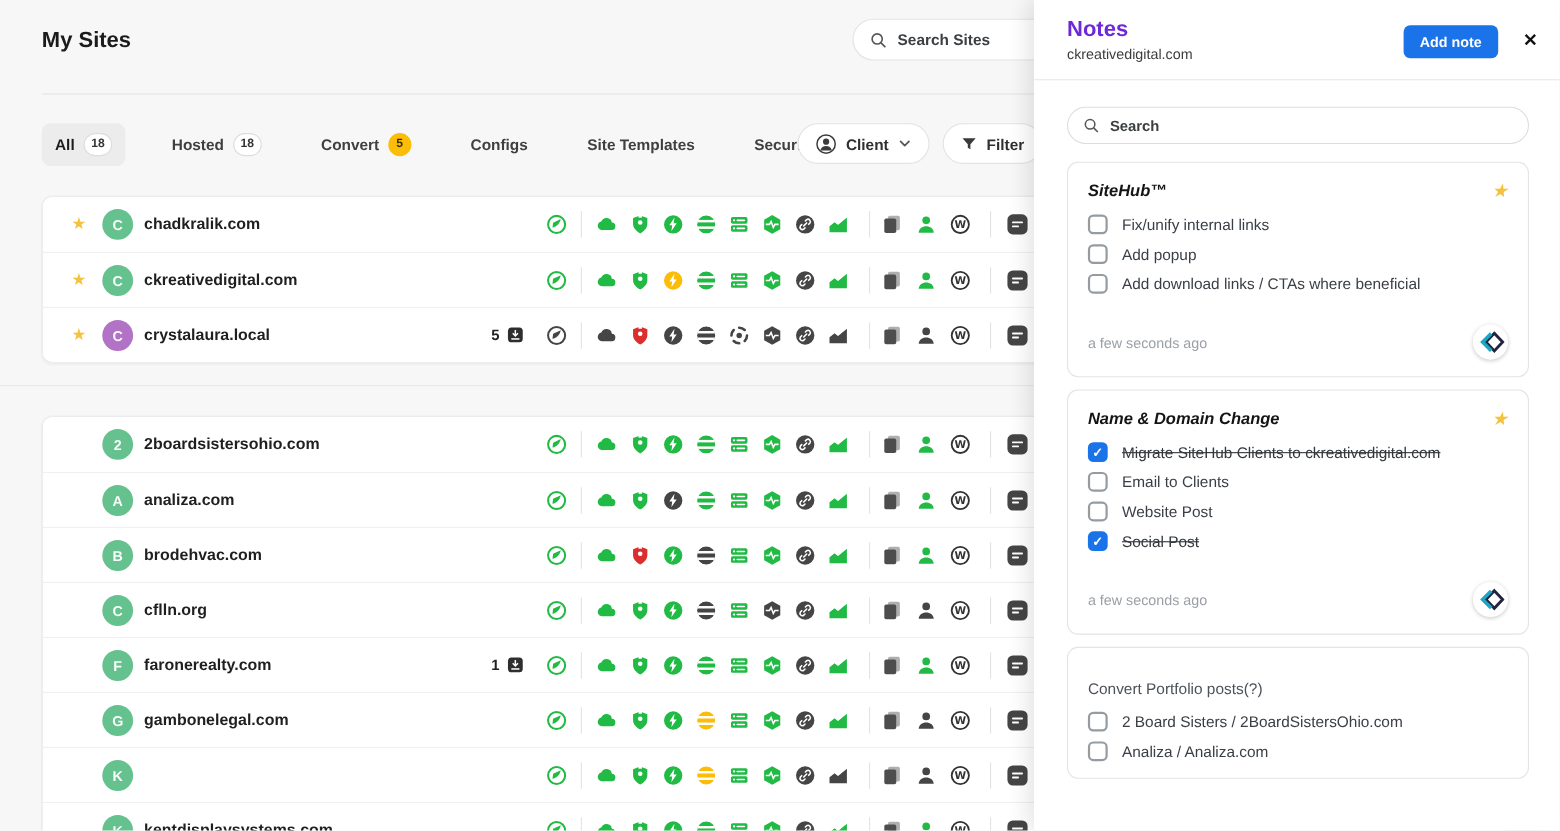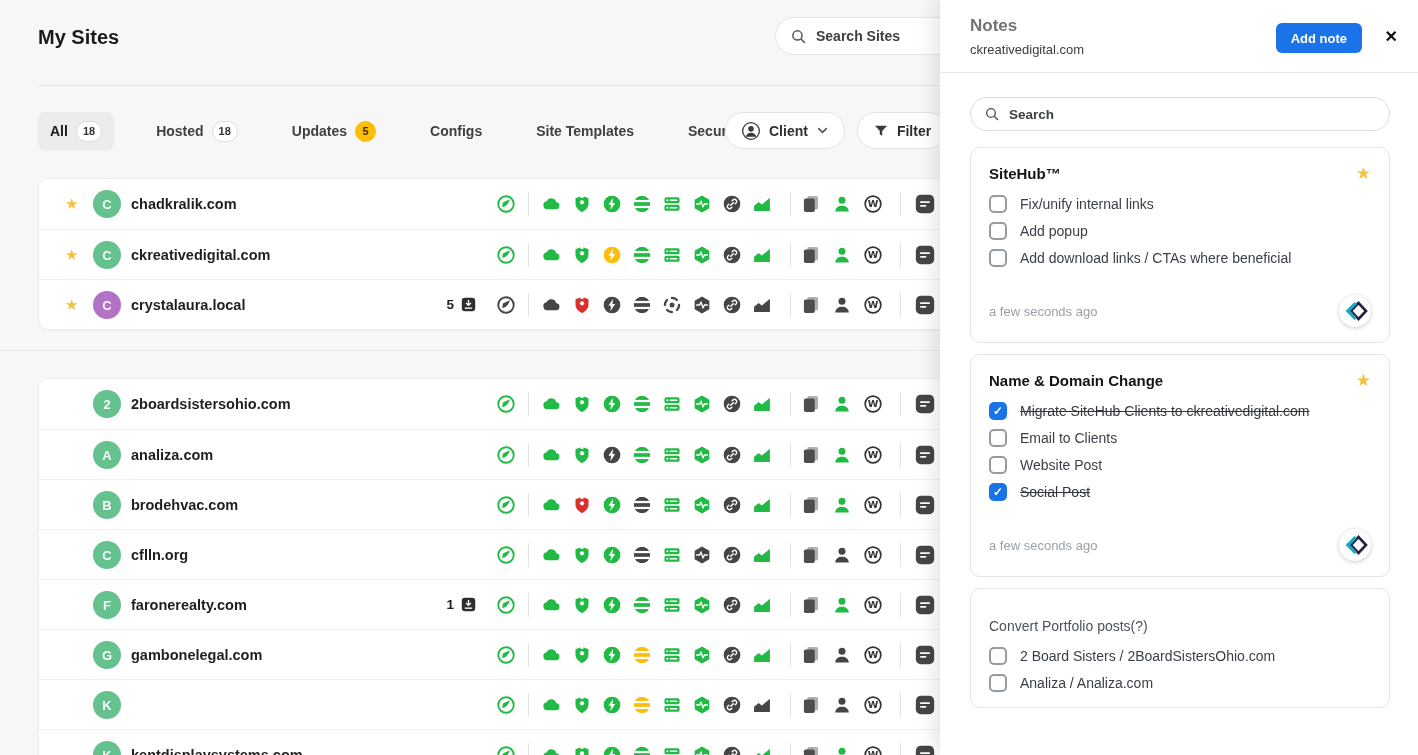--- a/index.html
+++ b/index.html
@@ -39,32 +39,32 @@
   .site-name { position:absolute; left:92px; top:0; line-height:50px; font-size:14.5px; font-weight:700; color:#1f1f1f; cursor:pointer; text-decoration:none; }
   .upd-count { position:absolute; left:375px; top:0; width:40px; text-align:right; line-height:50px; font-size:13.5px; font-weight:700; color:#222; }
   .upd-icon { position:absolute; left:421px; top:16px; cursor:pointer; line-height:0; }
   .row-ic { position:absolute; top:15px; width:20px; height:20px; line-height:0; cursor:pointer; }
   .row-div { position:absolute; top:13px; width:1px; height:24px; background:#e3e3e3; }
   .note-ic { position:absolute; left:875px; top:14px; width:22px; height:22px; line-height:0; cursor:pointer; }
 
   
   .notes-panel { position:absolute; right:0; top:0; width:478px; height:755px; background:#fff;
     box-shadow:-6px 0 18px rgba(0,0,0,.10); }
-  .np-title { position:absolute; left:30px; top:16px; font-size:17px; font-weight:700; color:#737373; }
+  .np-title { position:absolute; left:30px; top:16px; font-size:20px; font-weight:700; color:#6d28d9; }
   .np-sub { position:absolute; left:30px; top:42px; font-size:13px; color:#3c3c3c; }
   .np-add { position:absolute; right:56px; top:23px; height:30px; padding:0 15px; background:#1a73e8; color:#fff;
     border:none; border-radius:6px; font-family:inherit; font-size:13px; font-weight:700; cursor:pointer; }
   .np-close { position:absolute; right:20px; top:27px; font-size:16px; font-weight:700; color:#111; cursor:pointer; background:none; border:none; font-family:inherit; }
   .np-divider { position:absolute; left:0; top:72px; width:100%; height:1px; background:#e8e8e8; }
   .panel-search { position:absolute; left:30px; top:97px; width:420px; height:34px; border:1px solid #ddd; border-radius:17px;
     display:flex; align-items:center; gap:9px; padding:0 13px; background:#fff; }
   .panel-search input { border:none; outline:none; flex:1; font-family:inherit; font-size:13.5px; background:transparent; }
   .np-cards { position:absolute; left:30px; top:147px; width:420px; }
   .note-card { border:1px solid #e4e4e4; border-radius:10px; background:#fff; padding:17px 18px 15px; margin-bottom:11px; }
-  .nc-head { display:flex; align-items:flex-end; }
+  .nc-head { display:flex; align-items:flex-end;font-style:italic; }
   .nc-title { font-size:15px; font-weight:800; color:#141414; }
   .nc-star { margin-left:auto; color:#f4c23d; font-size:17px; line-height:1; cursor:pointer; }
   .nc-intro { margin-top:12px; font-size:14px; color:#4c5258; }
   .nc-items { margin-top:13px; display:flex; flex-direction:column; gap:9px; }
   .nc-item { display:flex; align-items:center; gap:13px; }
   .cbox { width:18px; height:18px; border:2px solid #949ba1; border-radius:5px; background:#fff; flex:0 0 auto;
     display:flex; align-items:center; justify-content:center; cursor:pointer; font-size:12px; color:#fff; font-weight:700; }
   .cbox.checked { background:#1a73e8; border-color:#1a73e8; }
   .nc-label { font-size:14px; color:#3a3f45; }
   .nc-label.struck { text-decoration:line-through; color:#33373c; }
@@ -93,21 +93,21 @@
     <div class="tabs" id="tabs">
         <button class="tab active">
           <span>All</span>
           <span class="tab-badge ">18</span>
         </button>
         <button class="tab">
           <span>Hosted</span>
           <span class="tab-badge ">18</span>
         </button>
         <button class="tab">
-          <span>Updates</span>
+          <span>Convert</span>
           <span class="tab-badge yellow">5</span>
         </button>
         <button class="tab">
           <span>Configs</span>
         </button>
         <button class="tab">
           <span>Site Templates</span>
         </button>
         <button class="tab">
           <span>Security Center</span>

